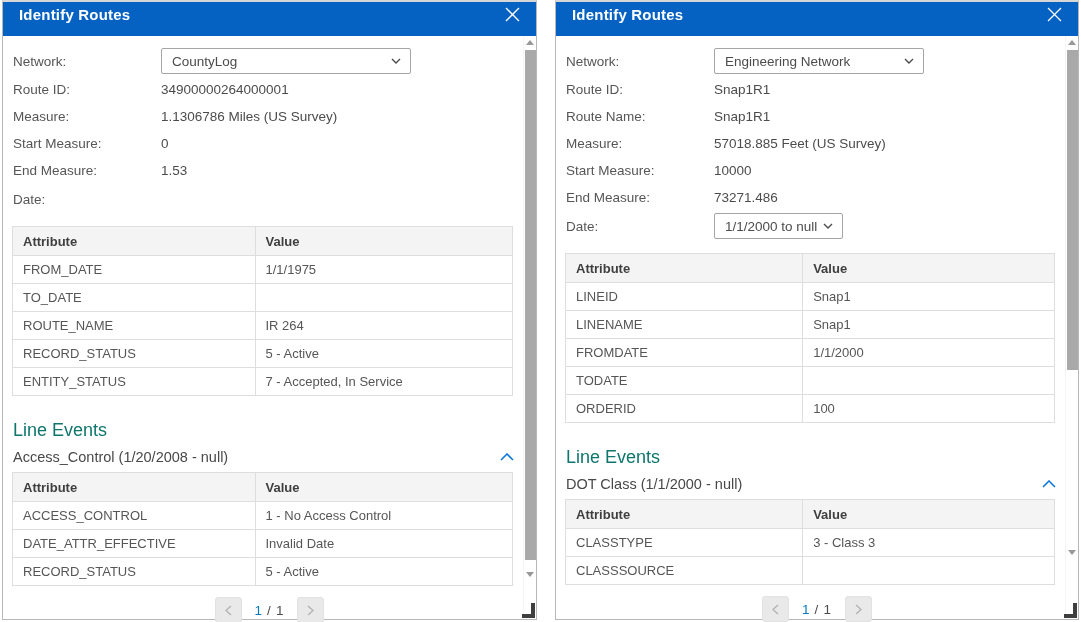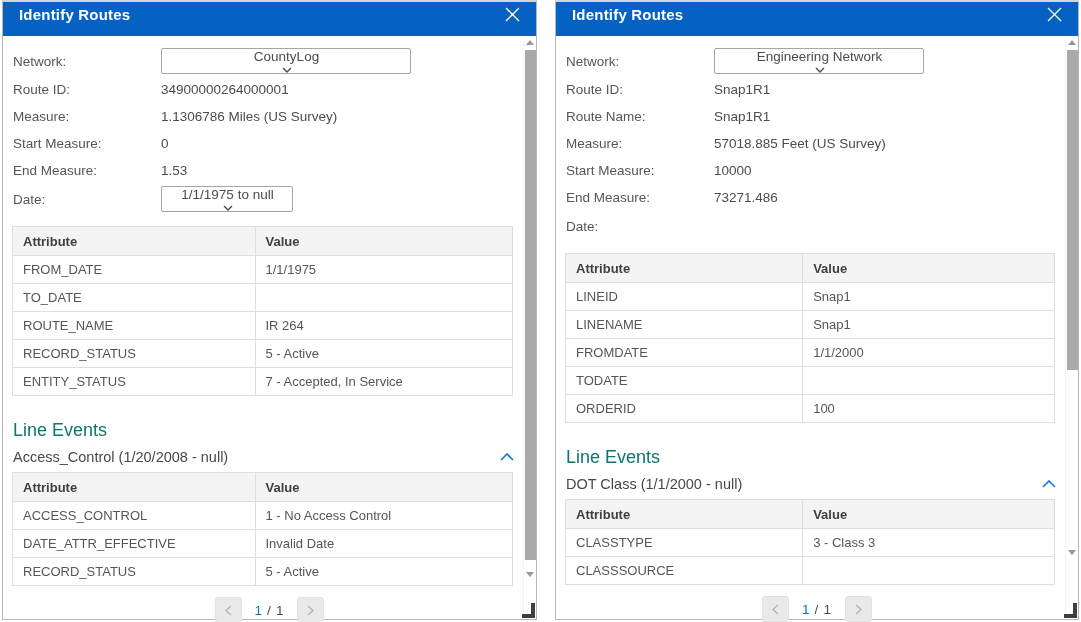--- a/index.html
+++ b/index.html
@@ -20,21 +20,21 @@
   .panel-content { position:relative; height:583px; font-size:13.5px; color:#4f4f4f; }
 
   .fields { padding:10px 24px 0 10px; }
   .field-row { display:flex; align-items:center; min-height:27px; }
   .field-row.tall { min-height:30px; }
   .field-label { width:148px; flex:none; color:#565656; }
   .field-value { color:#4c4c4c; }
 
   .select-box { display:flex; align-items:center; justify-content:space-between;
                 height:26px; border:1px solid #a5a5a5; border-radius:2px; background:#fff;
-                padding:0 9px 0 10px; color:#4c4c4c; cursor:pointer;flex-direction:column; }
+                padding:0 9px 0 10px; color:#4c4c4c; cursor:pointer; }
   .select-box.w-network { width:250px; }
   .panel.right .select-box.w-network { width:210px; }
   .select-box.w-date { width:132px; }
   .panel.right .select-box.w-date { width:129px; }
 
   table.attr-table { border-collapse:collapse; width:calc(100% - 32px);
                      margin:12px 0 0 9px; font-size:13px; }
   .attr-table th, .attr-table td { border:1px solid #dedede; text-align:left;
                                    padding:0 10px; height:28px; font-weight:normal; }
   .attr-table th { background:#f4f4f4; color:#3f3f3f; font-weight:600; height:29px; }
@@ -106,26 +106,20 @@
       <div class="field-row">
         <span class="field-label">Start Measure:</span>
         <span class="field-value">0</span>
       </div>
       <div class="field-row">
         <span class="field-label">End Measure:</span>
         <span class="field-value">1.53</span>
       </div>
       <div class="field-row tall">
         <span class="field-label">Date:</span>
-        <span class="select-box w-date">
-          <span>1/1/1975 to null</span>
-          <svg width="10" height="6" viewBox="0 0 10 6">
-            <polyline points="1,1 5,5 9,1" fill="none" stroke="#4c4c4c" stroke-width="1.4"></polyline>
-          </svg>
-        </span>
       </div>
     </div>
 
     <table class="attr-table">
       <tbody>
           <tr>
         <th class="col-attr">Attribute</th>
         <th>Value</th>
       </tr>
       <tr>
@@ -243,20 +237,26 @@
       <div class="field-row">
         <span class="field-label">Start Measure:</span>
         <span class="field-value">10000</span>
       </div>
       <div class="field-row">
         <span class="field-label">End Measure:</span>
         <span class="field-value">73271.486</span>
       </div>
       <div class="field-row tall">
         <span class="field-label">Date:</span>
+        <span class="select-box w-date">
+          <span>1/1/2000 to null</span>
+          <svg width="10" height="6" viewBox="0 0 10 6">
+            <polyline points="1,1 5,5 9,1" fill="none" stroke="#4c4c4c" stroke-width="1.4"></polyline>
+          </svg>
+        </span>
       </div>
     </div>
 
     <table class="attr-table">
       <tbody>
           <tr>
         <th class="col-attr">Attribute</th>
         <th>Value</th>
       </tr>
       <tr>

